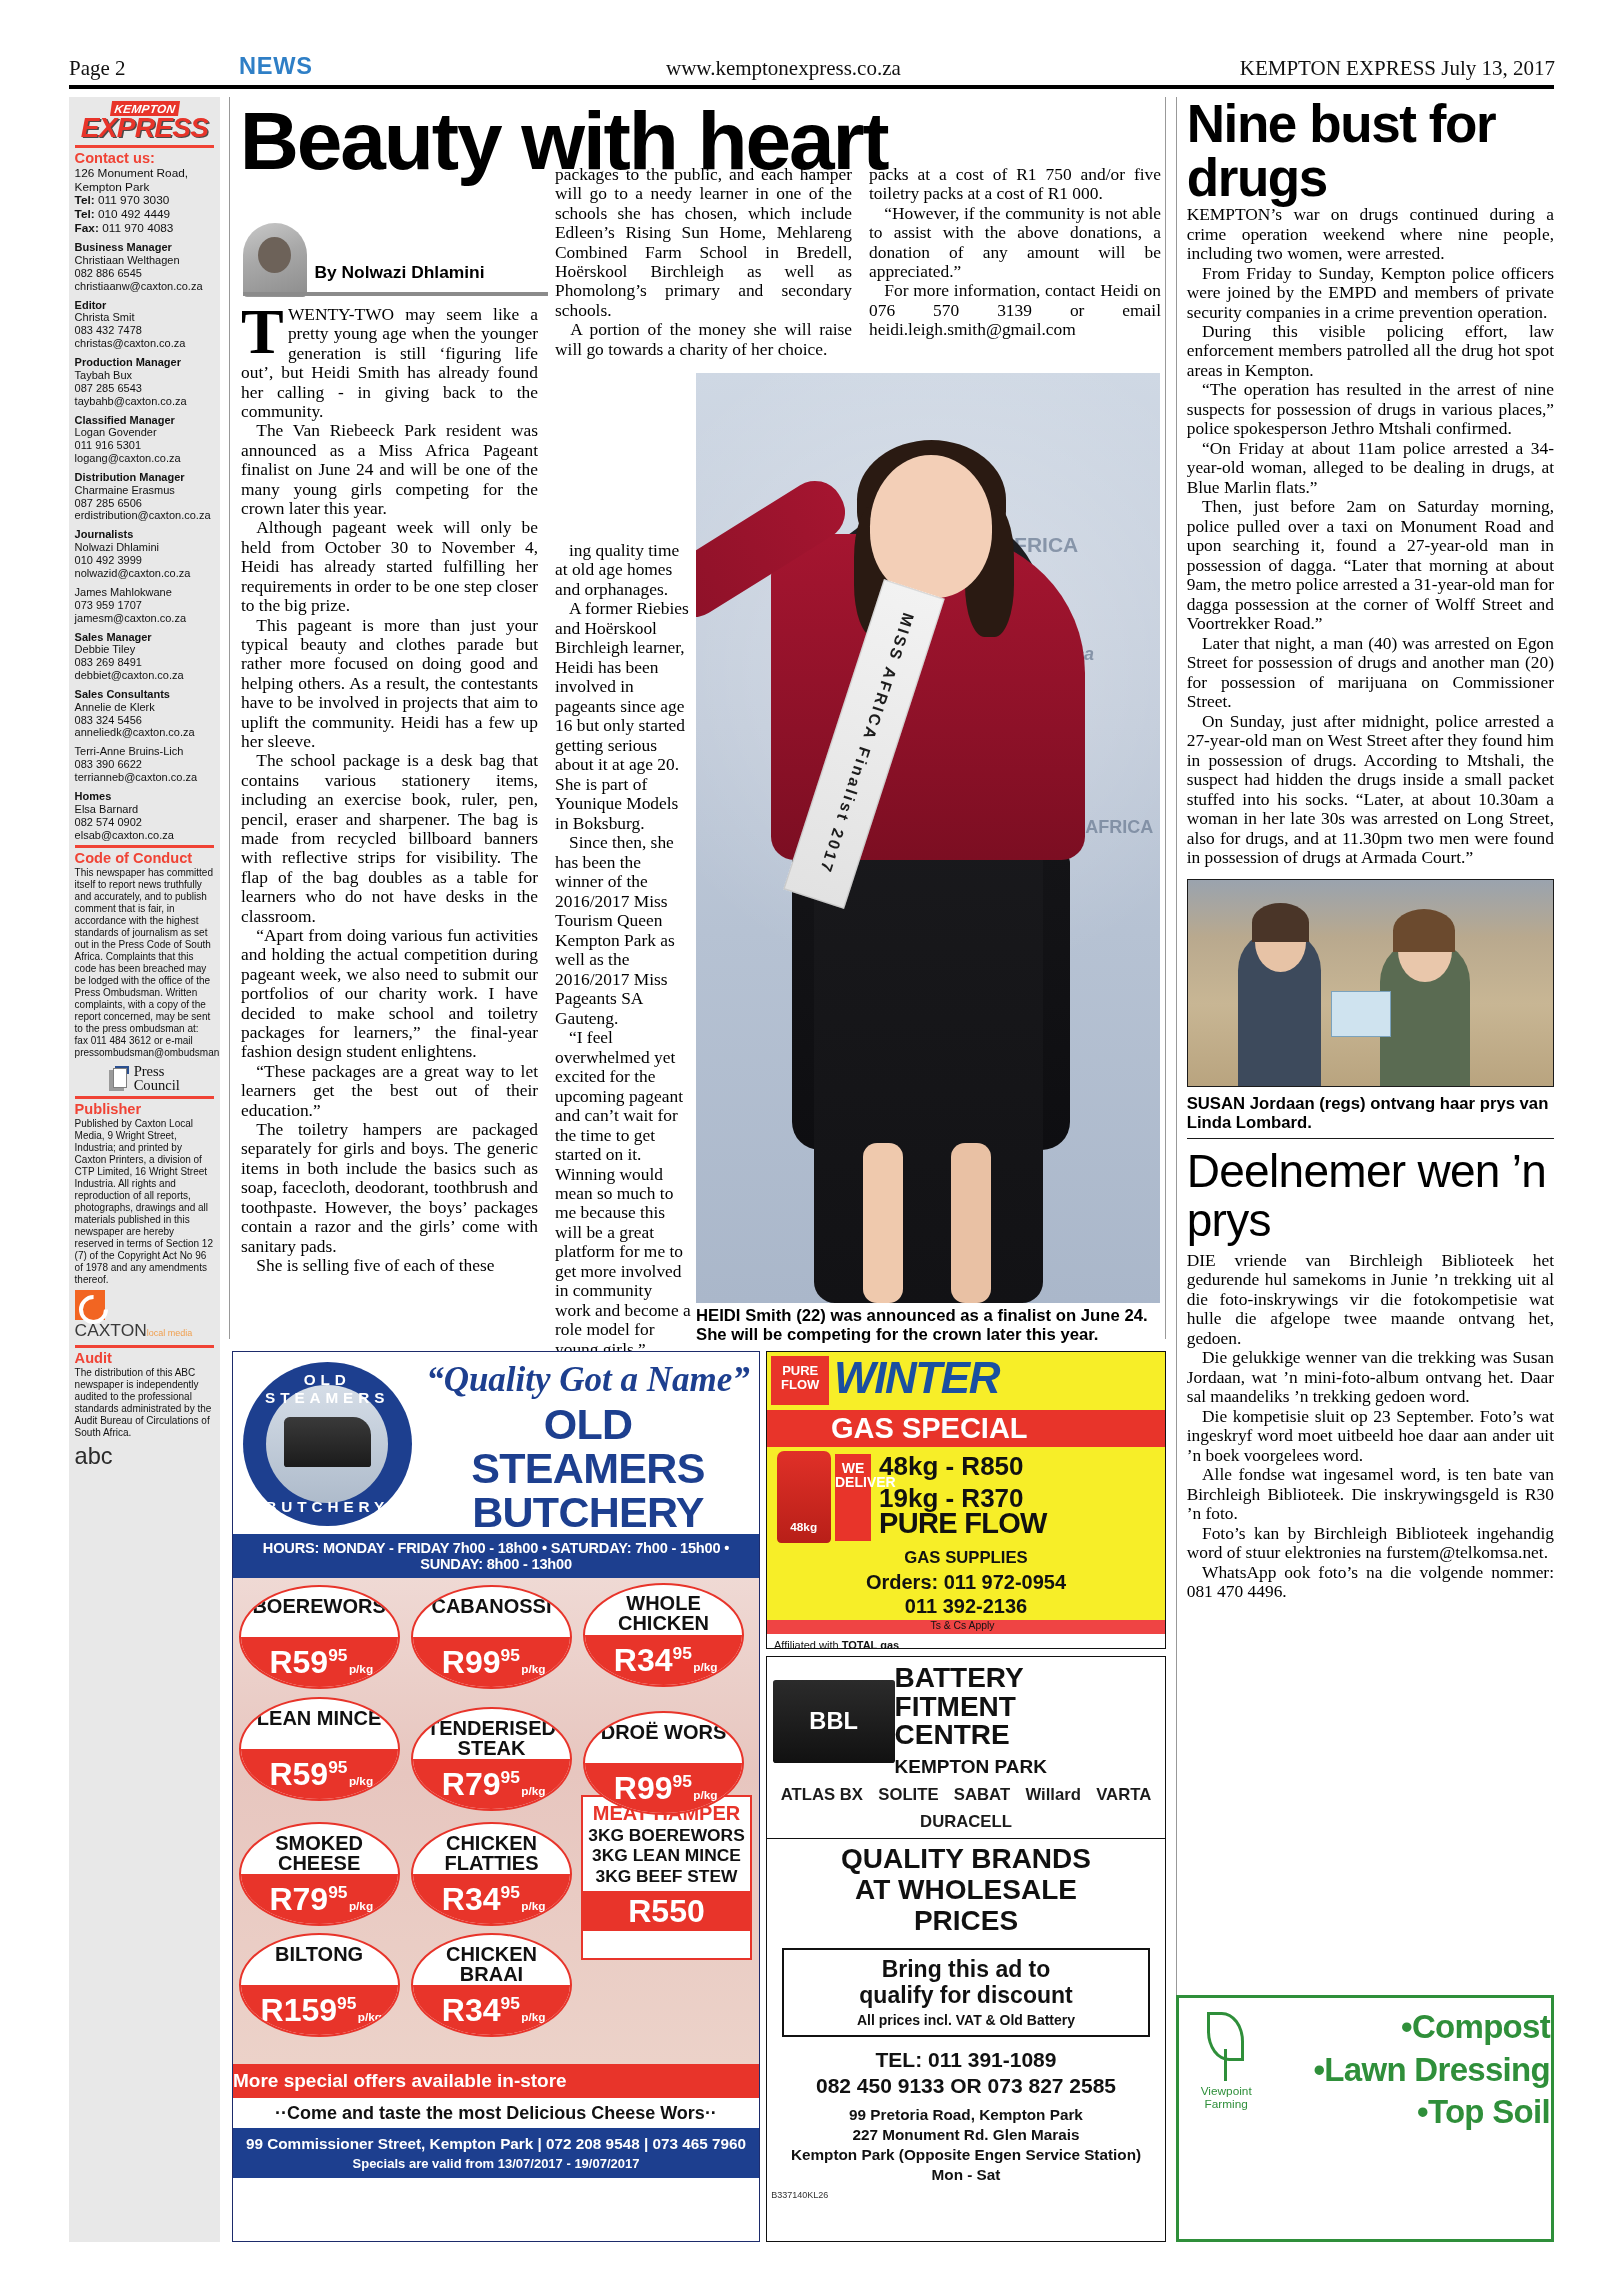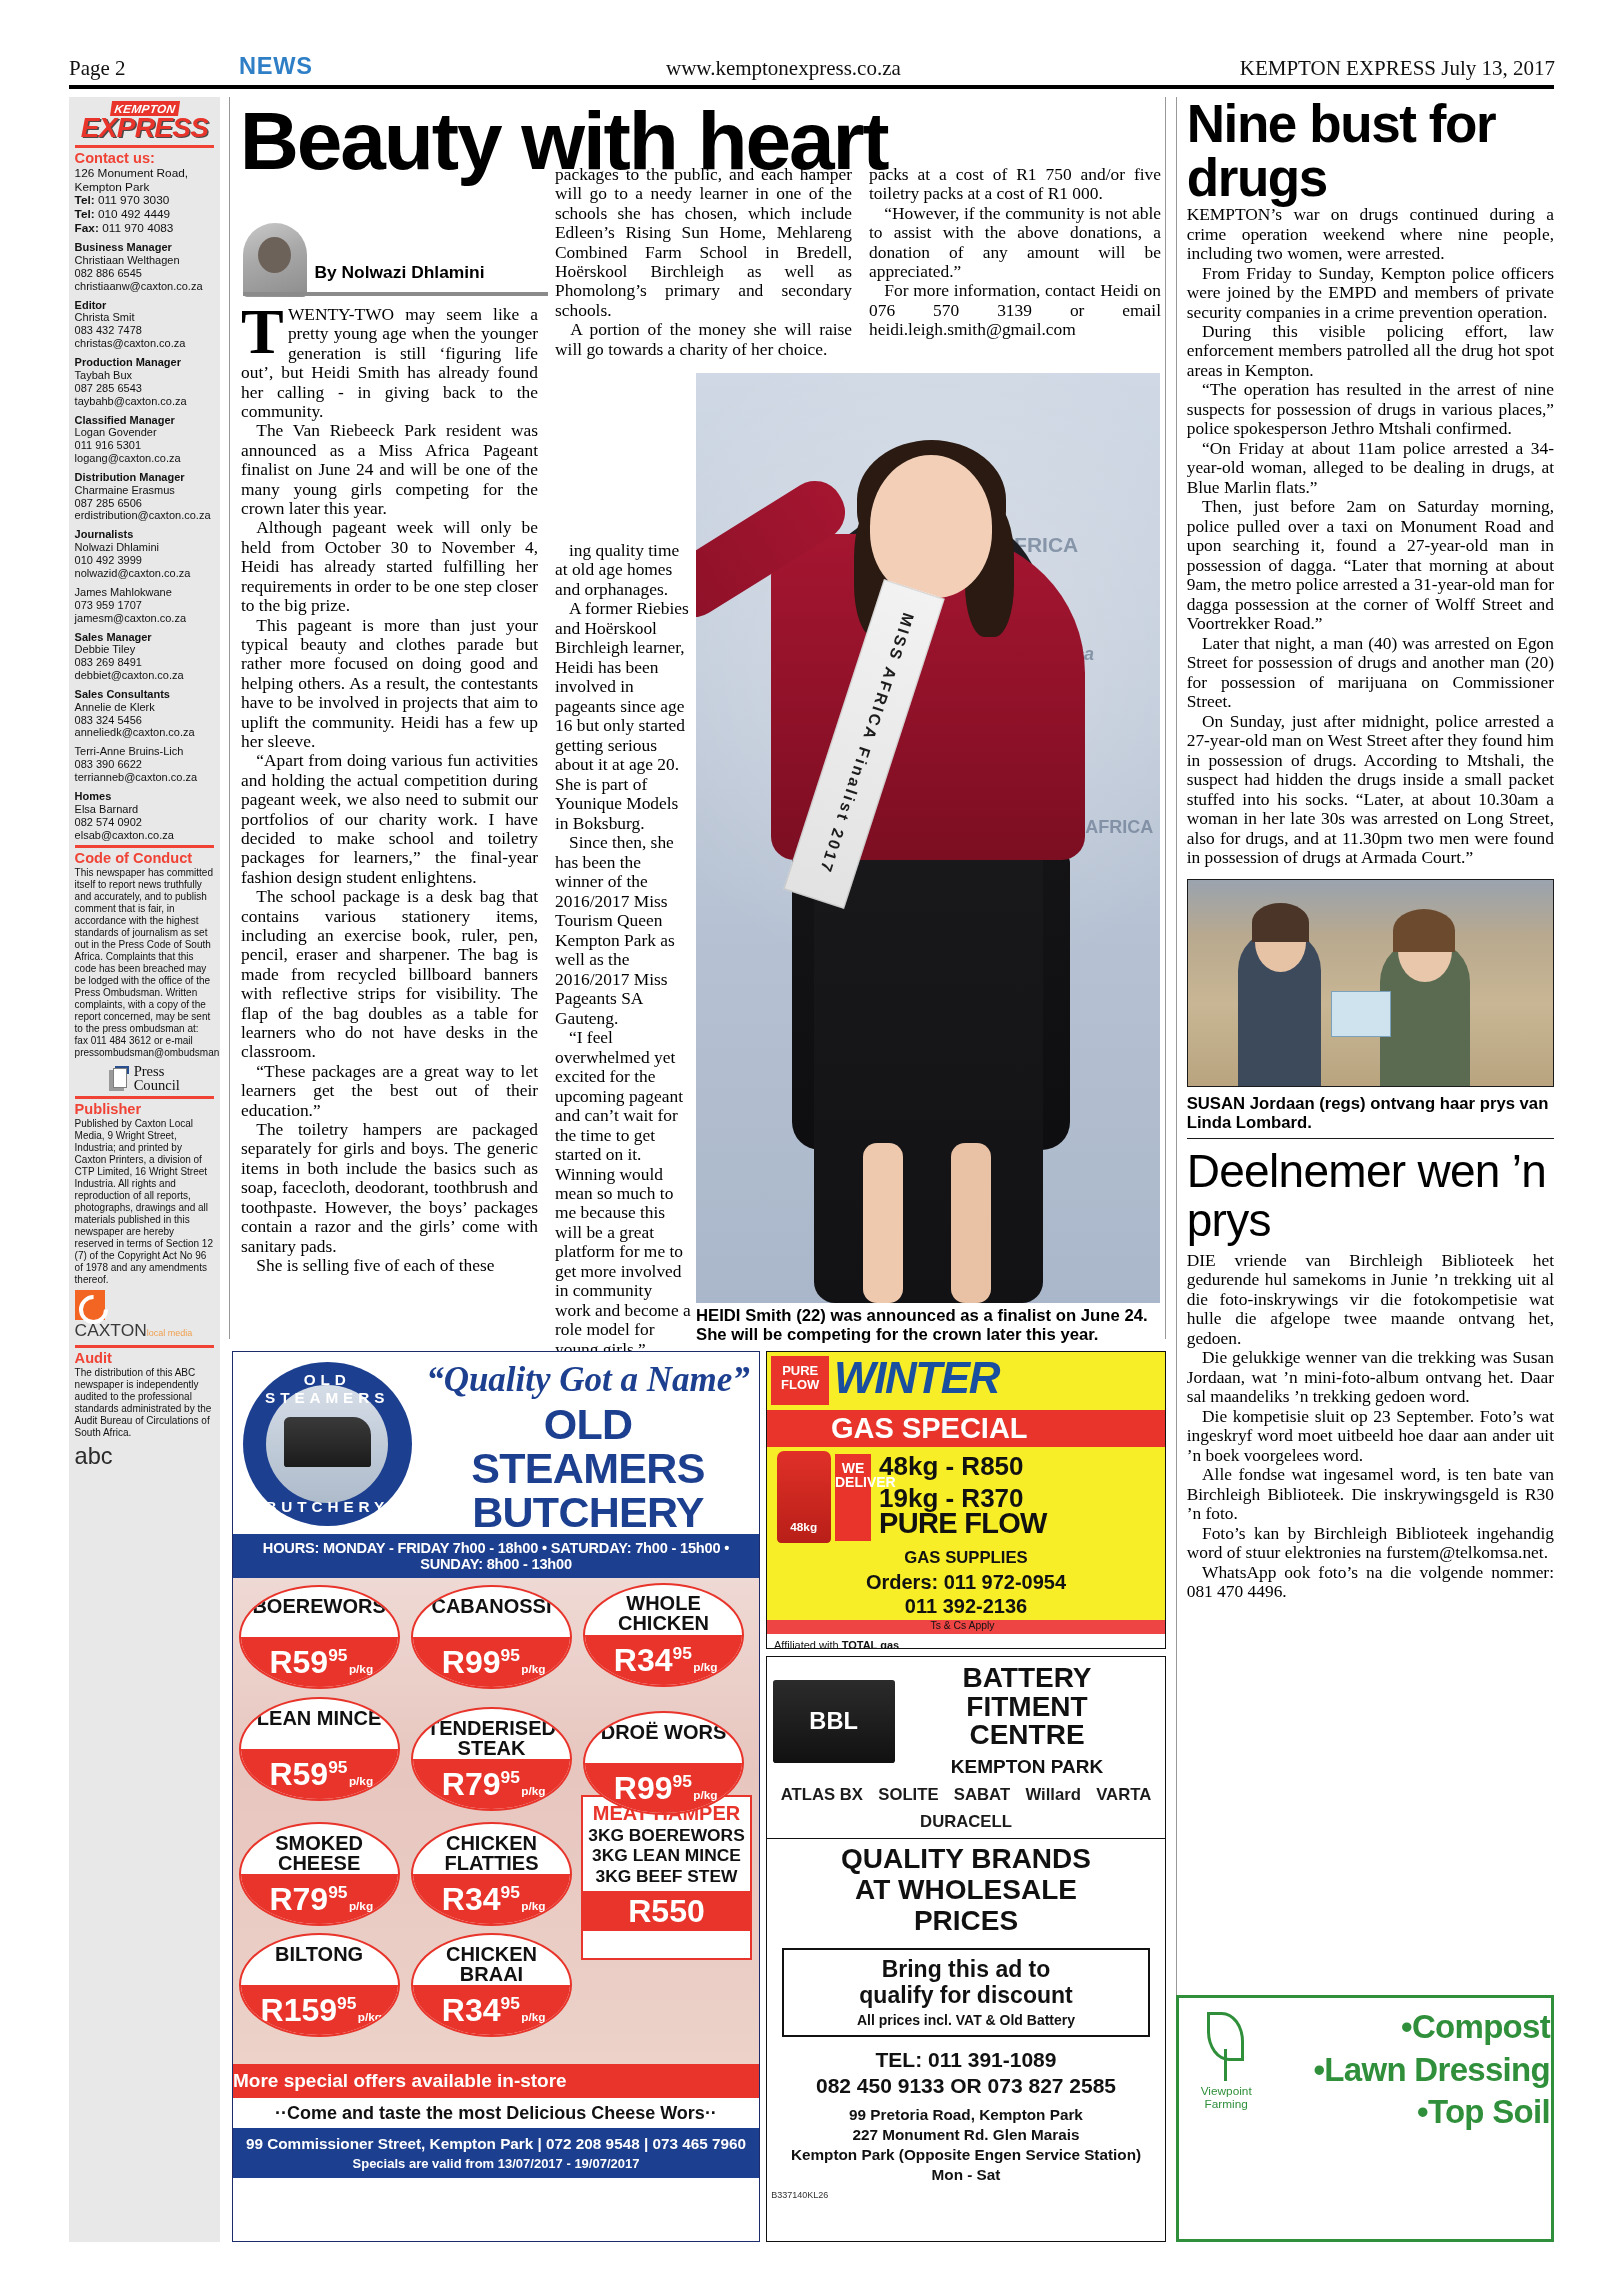--- a/index.html
+++ b/index.html
@@ -318,21 +318,21 @@
   .ad-batt {
     position: absolute; left: 766px; top: 1656px; width: 400px; height: 586px;
     border: 1.4px solid #111; background: #fff; overflow: hidden; text-align: center;
   }
   .batt-top { display: flex; align-items: center; padding: 7px 5.6px 2.8px 5.6px; }
   .batt-img { width: 122px; height: 83px; background: linear-gradient(180deg,#2b2b2b,#111); position: relative; border-radius: 2.8px; }
   .batt-img::after { content:"BBL"; position:absolute; left:0; top: 28px; width:100%; text-align:center;
     color:#fff; font-family:"Liberation Sans",sans-serif; font-weight:bold; font-size: 23.6px; }
   .batt-head {
     flex: 1; font-family:"Liberation Sans",sans-serif; font-weight: bold; font-size: 28px;
-    line-height: 1.02; color: #111; text-align: center;
+    line-height: 1.02; color: #111; text-align: left;
   }
   .batt-head .kp { font-size: 19px; }
   .batt-brands { display:flex; flex-wrap: wrap; justify-content: center; gap: 7px 15.3px; padding: 4.2px 7px 5.6px 7px; }
   .batt-brands span { font-family:"Liberation Sans",sans-serif; font-weight: bold; font-size: 16.7px; color: #1b1b1b; }
   .batt-quality {
     font-family:"Liberation Sans",sans-serif; font-weight: bold; font-size: 28px; line-height: 1.1;
     color: #111; padding: 5.6px 0; border-top: 1.4px solid #111;
   }
   .batt-bring {
     border: 2.1px solid #111; margin: 5.6px 15.3px; padding: 7px 4.2px;
@@ -495,22 +495,22 @@
     <div class="byline-photo"></div>
     <div class="byline-name">By Nolwazi Dhlamini</div>
     <div class="byline-rule"></div>
   </div>
 
   <div class="col c1" id="col1">
       <p class="dropcap noind">TWENTY-TWO may seem like a pretty young age when the younger generation is still ‘figuring life out’, but Heidi Smith has already found her calling - in giving back to the community.</p>
       <p>The Van Riebeeck Park resident was announced as a Miss Africa Pageant finalist on June 24 and will be one of the many young girls competing for the crown later this year.</p>
       <p>Although pageant week will only be held from October 30 to November 4, Heidi has already started fulfilling her requirements in order to be one step closer to the big prize.</p>
       <p>This pageant is more than just your typical beauty and clothes parade but rather more focused on doing good and helping others. As a result, the contestants have to be involved in projects that aim to uplift the community. Heidi has a few up her sleeve.</p>
+      <p>The school package is a desk bag that contains various stationery items, including an exercise book, ruler, pen, pencil, eraser and sharpener. The bag is made from recycled billboard banners with reflective strips for visibility. The flap of the bag doubles as a table for learners who do not have desks in the classroom.</p>
       <p>“Apart from doing various fun activities and holding the actual competition during pageant week, we also need to submit our portfolios of our charity work. I have decided to make school and toiletry packages for learners,” the final-year fashion design student enlightens.</p>
-      <p>The school package is a desk bag that contains various stationery items, including an exercise book, ruler, pen, pencil, eraser and sharpener. The bag is made from recycled billboard banners with reflective strips for visibility. The flap of the bag doubles as a table for learners who do not have desks in the classroom.</p>
       <p>“These packages are a great way to let learners get the best out of their education.”</p>
       <p>The toiletry hampers are packaged separately for girls and boys. The generic items in both include the basics such as soap, facecloth, deodorant, toothbrush and toothpaste. However, the boys’ packages contain a razor and the girls’ come with sanitary pads.</p>
       <p>She is selling five of each of these</p>
     </div>
   <div class="col c2" id="col2">
       <p class="noind">packages to the public, and each hamper will go to a needy learner in one of the schools she has chosen, which include Edleen’s Rising Sun Home, Mehlareng Combined Farm School in Bredell, Hoërskool Birchleigh as well as Phomolong’s primary and secondary schools.</p>
       <p>A portion of the money she will raise will go towards a charity of her choice.</p>
     </div>
   <div class="c2-wrap" id="col2wrap">
       <div>The aspiring fashion</div>

